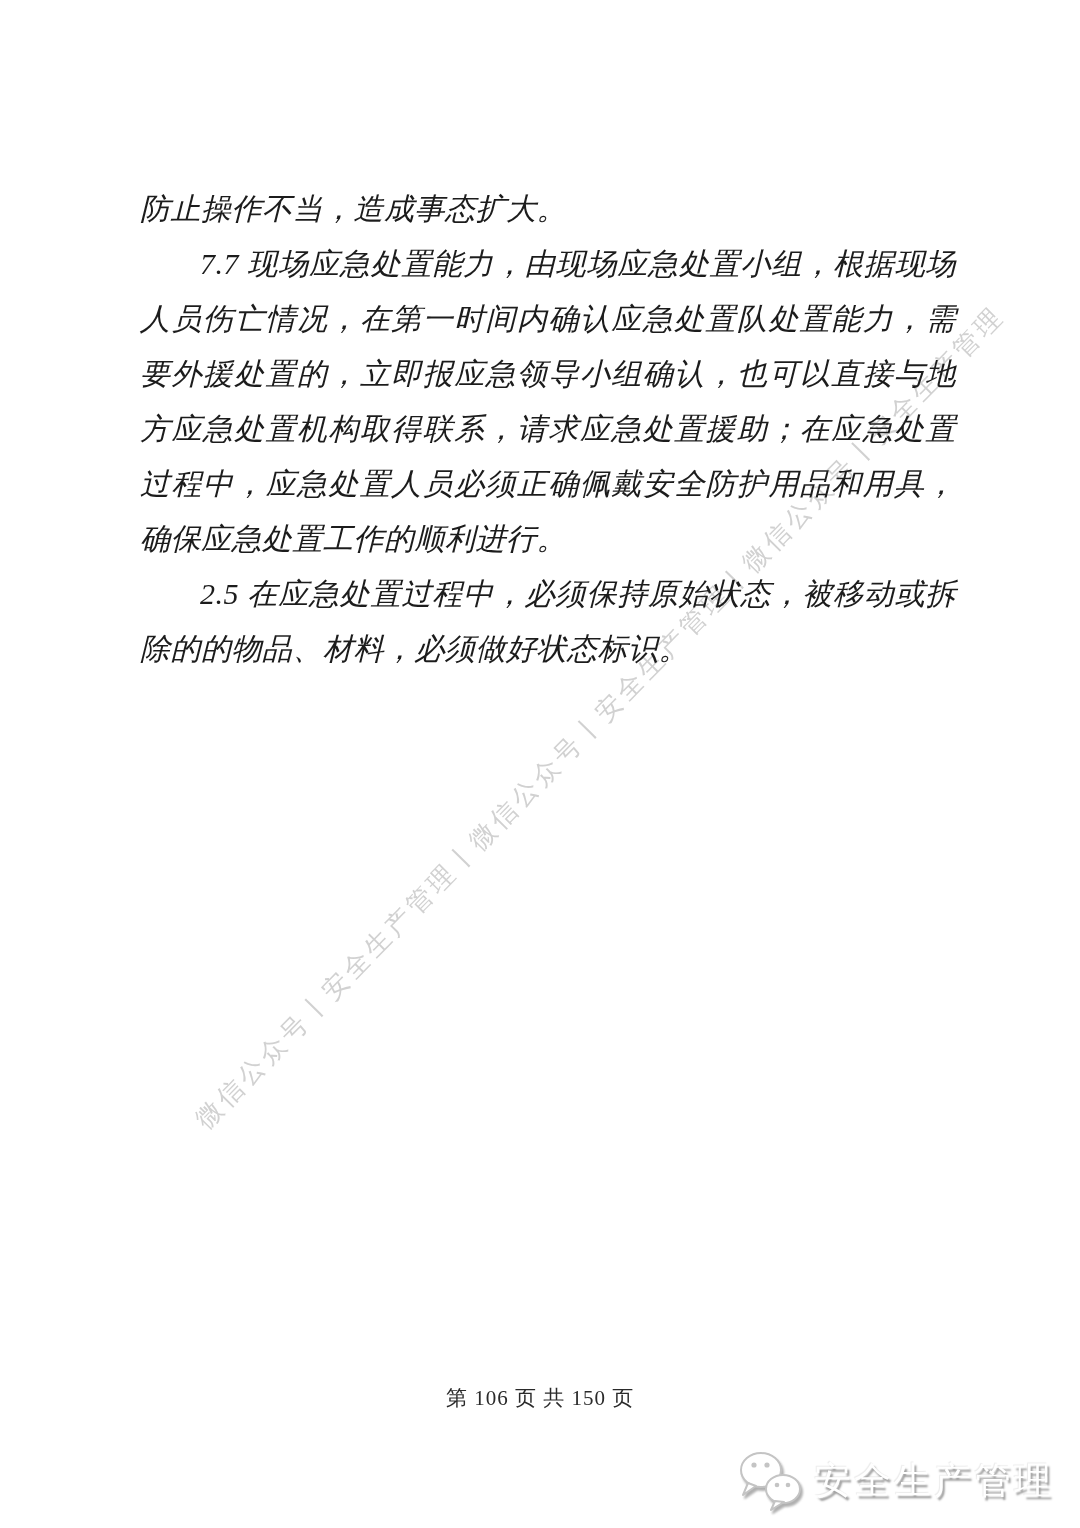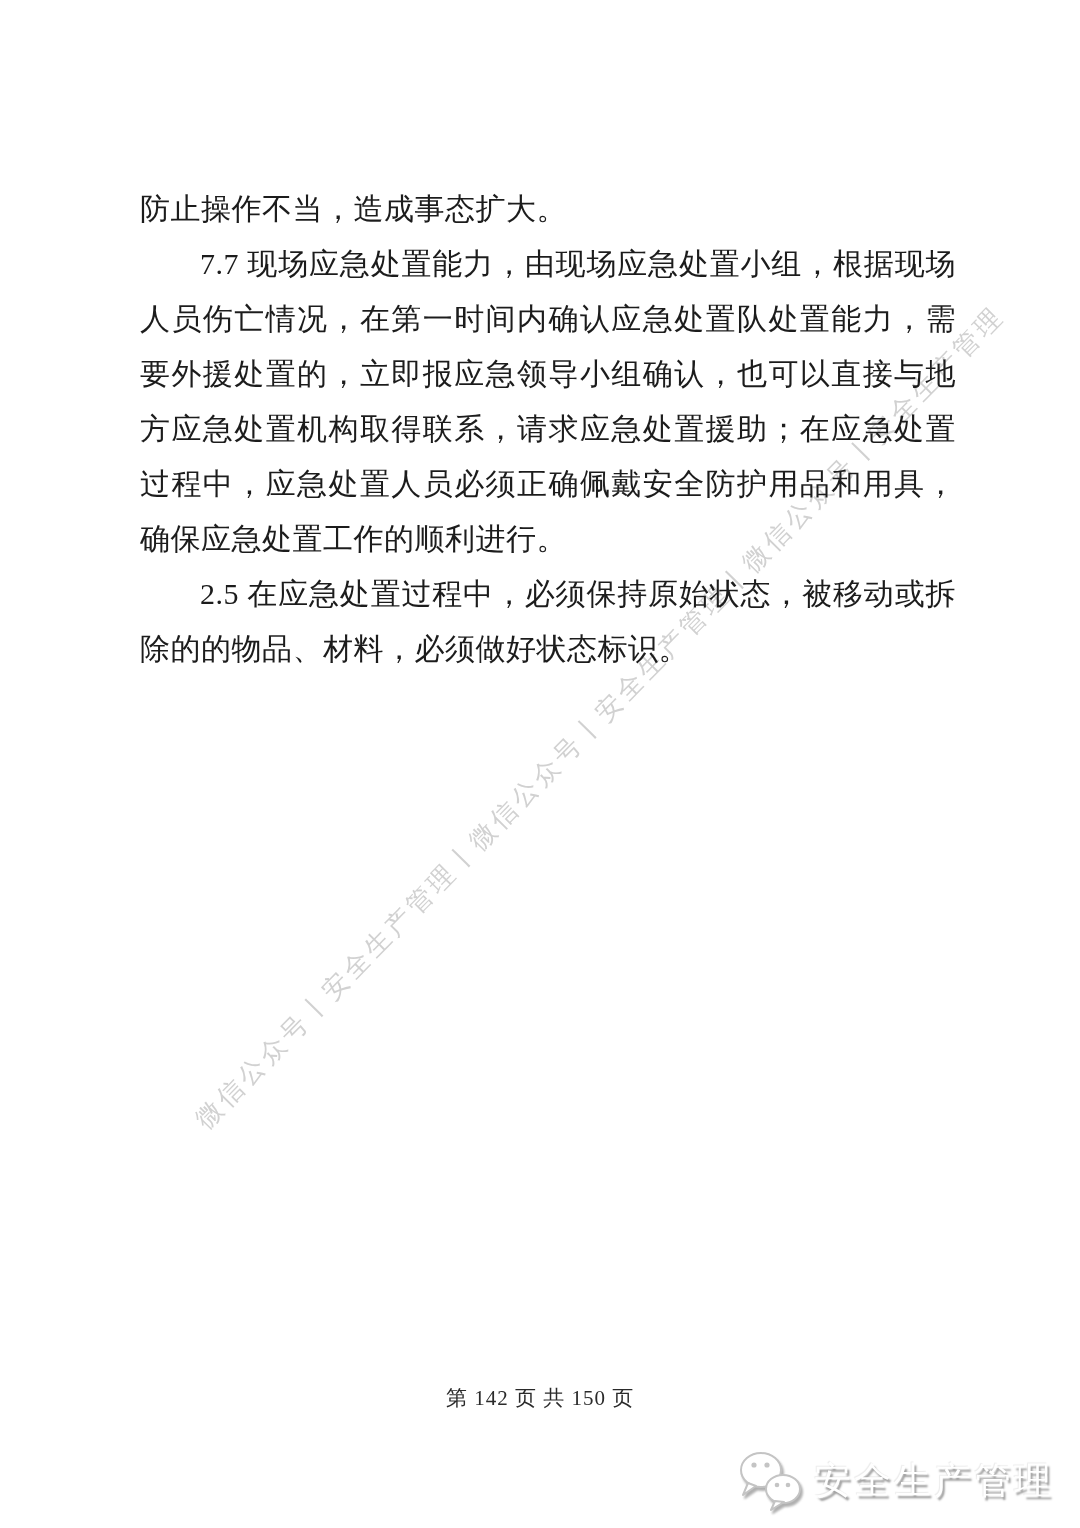--- a/index.html
+++ b/index.html
@@ -28,20 +28,21 @@
     pointer-events: none;
     user-select: none;
   }
 
   
   .doc-body {
     position: absolute;
     left: 140px;
     top: 181px;
     width: 816px;
+    font-style: italic;
   }
   .doc-body p {
     margin: 0;
     font-size: 30px;
     line-height: 55px;
     color: #1c1c1c;
     text-align: justify;
     letter-spacing: 0.5px;
   }
   .doc-body p.indent { text-indent: 2em; }
@@ -87,21 +88,21 @@
 <div class="page">
 
   <div class="watermark">微信公众号丨安全生产管理丨微信公众号丨安全生产管理丨微信公众号丨安全生产管理</div>
 
   <main class="doc-body">
     <p>防止操作不当，造成事态扩大。</p>
     <p class="indent">7.7 现场应急处置能力，由现场应急处置小组，根据现场人员伤亡情况，在第一时间内确认应急处置队处置能力，需要外援处置的，立即报应急领导小组确认，也可以直接与地方应急处置机构取得联系，请求应急处置援助；在应急处置过程中，应急处置人员必须正确佩戴安全防护用品和用具，确保应急处置工作的顺利进行。</p>
     <p class="indent">2.5 在应急处置过程中，必须保持原始状态，被移动或拆除的的物品、材料，必须做好状态标识。</p>
   </main>
 
-  <div class="page-num">第 142 页 共 150 页</div>
+  <div class="page-num">第 106 页 共 150 页</div>
 
   <div class="brand">
     <span class="icon-wrap">
       <svg viewBox="0 0 70 62" width="70" height="62" xmlns="http://www.w3.org/2000/svg">
 
         <ellipse cx="25" cy="20" rx="20" ry="17" fill="#ffffff" stroke="#c4c4c4" stroke-width="2"></ellipse>
         <path d="M 12 33 L 7 45 L 20 36 Z" fill="#ffffff" stroke="#c4c4c4" stroke-width="2" stroke-linejoin="round"></path>
         <circle cx="18" cy="15" r="2.6" fill="#c4c4c4"></circle>
         <circle cx="31" cy="15" r="2.6" fill="#c4c4c4"></circle>
 

